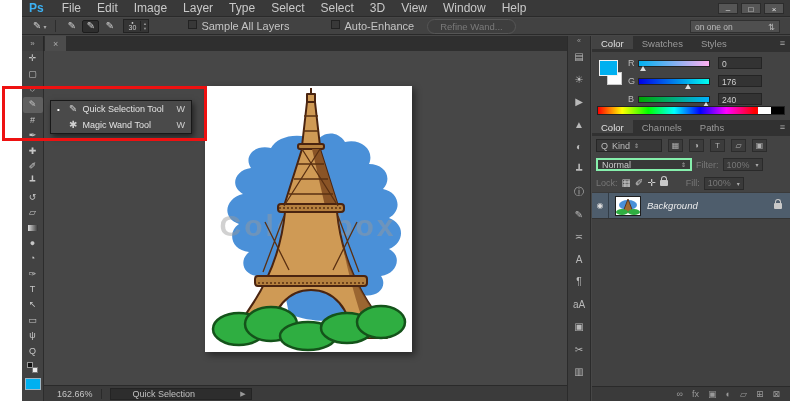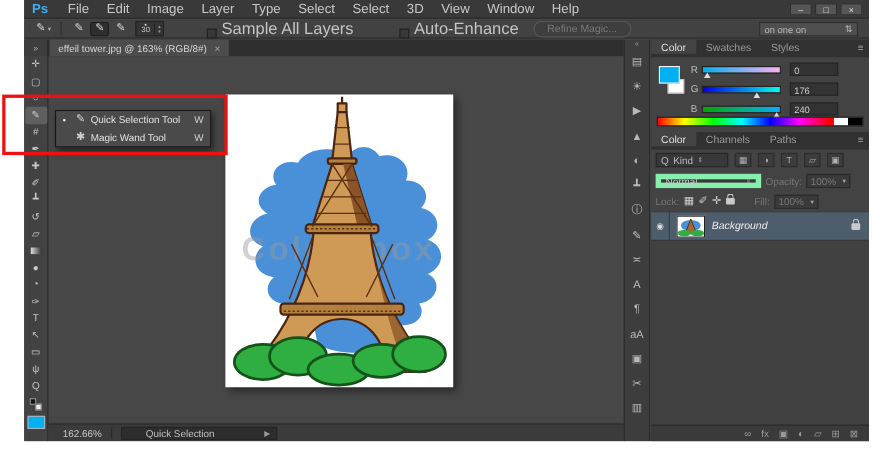--- a/index.html
+++ b/index.html
@@ -25,21 +25,21 @@
   .caret{font-size:6px;color:#aaa;}
   .opt-sep{width:1px;height:12px;background:#2d2d2d;margin:0 6px;}
   .opt-btn{width:17px;height:13px;display:flex;align-items:center;justify-content:center;margin:0 1px;border-radius:2px;}
   .opt-btn.pressed{background:#2e2e2e;border:1px solid #1d1d1d;}
   .brushbox{display:flex;align-items:center;margin:0 4px;background:#353535;border:1px solid #232323;height:14px;}
   .brushmain{display:flex;flex-direction:column;align-items:center;justify-content:center;width:16px;height:100%;}
   .brushdot{font-size:4px;color:#ddd;line-height:3px;}
   .brushnum{font-size:7px;color:#ccc;line-height:7px;}
   .spin{display:flex;flex-direction:column;border-left:1px solid #232323;width:8px;align-items:center;}
   .spin span{font-size:4px;line-height:5px;color:#999;}
-  .chk{display:flex;align-items:flex-end;margin:0 7px;font-size:15px;color:#c4c4c4;padding-left:28px;}
+  .chk{display:flex;align-items:flex-start;margin:0 7px;font-size:11px;color:#c4c4c4;padding-left:28px;}
   .chkbox{width:9px;height:9px;background:#383838;border:1px solid #222;margin-right:4px;}
   .refine{border:1px solid #565656;border-radius:8px;color:#7a7a7a;padding:1px 12px;background:#3e3e3e;
           font-size:9.5px;margin-left:6px;}
   .workspace{position:absolute;right:10px;top:2px;width:90px;height:13px;background:#4f4f4f;
              border:1px solid #303030;color:#bbb;font-size:8.5px;display:flex;align-items:center;
              padding:0 4px;justify-content:space-between;}
 
   
   .tabbar{position:absolute;left:0;top:36px;width:545px;height:15px;background:#2f2f2f;z-index:3;}
   .tb-collapse{position:absolute;left:0;top:0;width:22px;height:15px;background:#3d3d3d;color:#aaa;
@@ -110,21 +110,21 @@
 
   
   .layers{position:absolute;top:84px;left:0;right:0;bottom:0;display:flex;flex-direction:column;}
   .lrow{display:flex;align-items:center;padding:0 4px;gap:4px;font-size:9px;color:#b5b5b5;}
   .kindbox{display:flex;align-items:center;gap:4px;background:#383838;border:1px solid #262626;
            height:13px;padding:0 4px;width:66px;color:#bbb;}
   .f-ico{width:15px;height:13px;background:#3c3c3c;border:1px solid #2c2c2c;display:flex;
          align-items:center;justify-content:center;margin-left:2px;}
   .f-ico .tg{font-size:8px;color:#b0b0b0;}
   .ddl{display:flex;align-items:center;justify-content:space-between;background:#383838;
-       border:5px solid #86efac;height:13px;padding:0 4px;color:#c9c9c9;}
+       border:2px solid #86efac;height:13px;padding:0 4px;color:#c9c9c9;}
   .graybox{display:flex;align-items:center;justify-content:space-between;background:#3a3a3a;
            border:1px solid #2a2a2a;height:13px;padding:0 3px;color:#777;width:40px;}
   .dim{color:#777;}
   .layer-row{height:27px;background:#4e5d6c;border-top:1px solid #3a3a3a;border-bottom:1px solid #333;
              display:flex;align-items:center;}
   .eye-cell{width:17px;text-align:center;color:#ddd;font-size:8px;border-right:1px solid rgba(0,0,0,.35);
             align-self:stretch;display:flex;align-items:center;justify-content:center;}
   .thumbbox{width:26px;height:20px;background:#fff;border:1px solid #1e1e1e;margin:0 6px;overflow:hidden;}
   .lname{font-style:italic;color:#ececec;font-size:9.5px;}
   .lock{position:relative;width:8px;height:6px;background:#c9c9c9;border-radius:1px;display:inline-block;}
@@ -198,31 +198,30 @@
         </div>
       </div>
       <span class="chk">
         <span class="chkbox"></span>
         <span>Sample All Layers</span>
       </span>
       <span class="chk">
         <span class="chkbox"></span>
         <span>Auto-Enhance</span>
       </span>
-      <span class="refine">Refine Magic...</span>
+      <span class="refine">Refine Wand...</span>
       <span class="workspace">
         <span>on one on</span>
         <span>⇅</span>
       </span>
     </div>
 
     <div class="tabbar">
       <span class="tb-collapse">»</span>
       <span class="doc-tab">
-        <span>effeil tower.jpg @ 163% (RGB/8#)</span>
         <span class="tab-close">×</span>
       </span>
     </div>
 
     <div class="toolbar">
       <div class="tool">
           <span class="tg">✛</span>
         </div>
       <div class="tool">
           <span class="tg">▢</span>
@@ -452,21 +451,21 @@
           <span class="f-ico">
               <span class="tg">▣</span>
             </span>
         </div>
 
         <div class="lrow" style="height:19px;">
           <span class="ddl" style="width:96px;">
             <span>Normal</span>
             <span class="caret">⇕</span>
           </span>
-          <span class="dim">Opacity:</span>
+          <span class="dim">Filter:</span>
           <span class="graybox">
             <span>100%</span>
             <span class="caret">▾</span>
           </span>
         </div>
 
         <div class="lrow" style="height:18px;">
           <span class="dim">Lock:</span>
           <span class="tg">▦</span>
           <span class="tg">✐</span>

